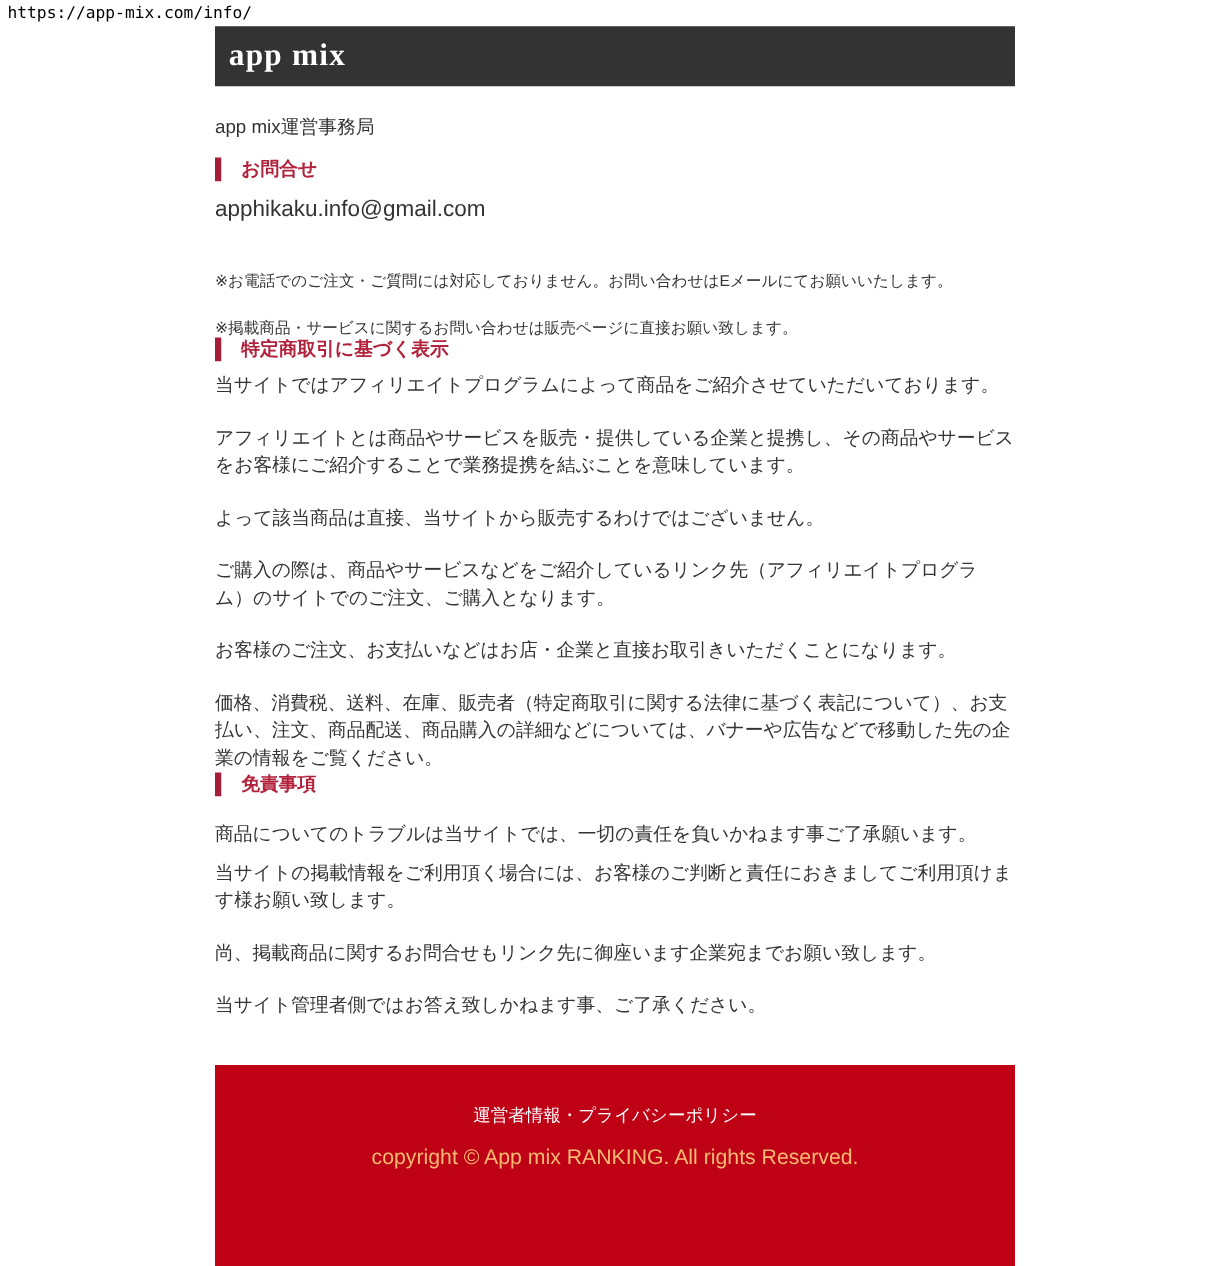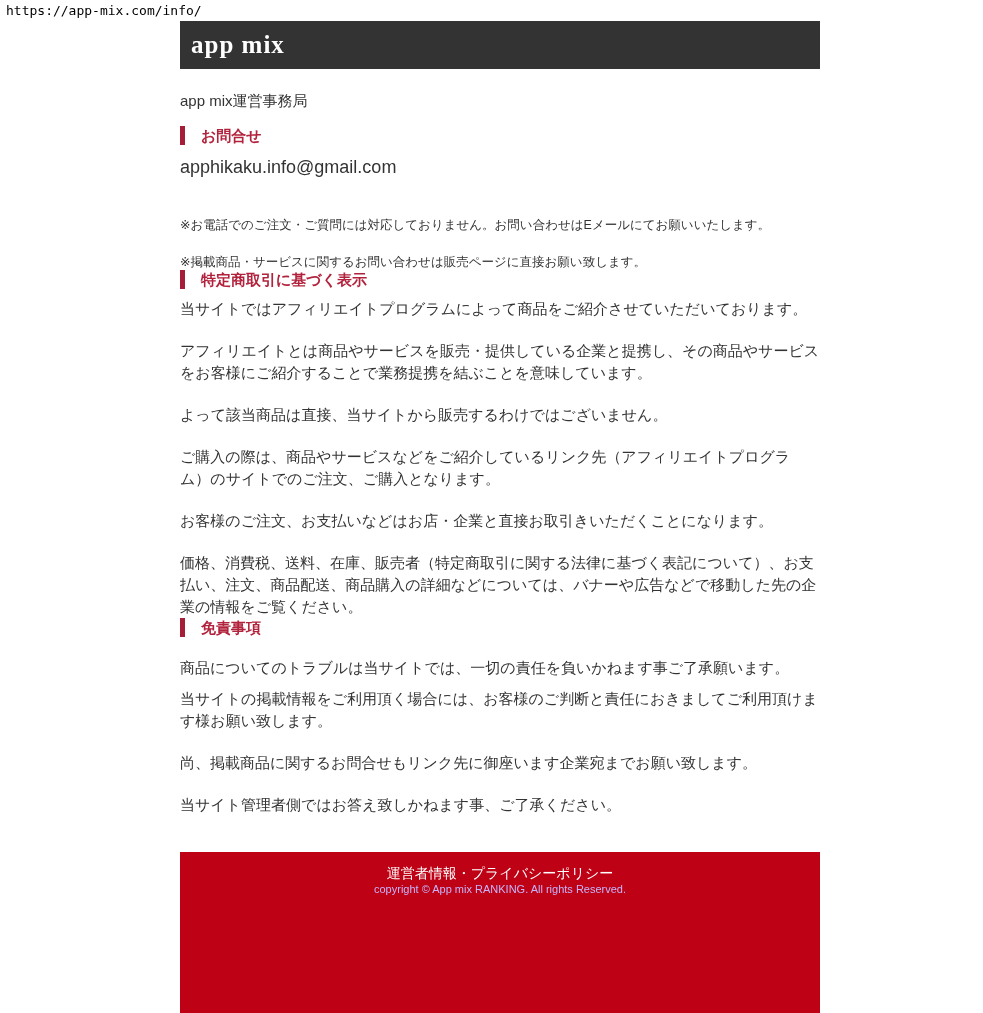--- a/index.html
+++ b/index.html
@@ -14,21 +14,21 @@
   .url-label {
     position: absolute;
     top: 3px; left: 6px;
     font-family: "DejaVu Sans Mono", monospace;
     font-size: 13px;
     color: #000000;
     letter-spacing: 0px;
   }
   .page-column {
     position: absolute;
-    left: 180px; top: 21px;
+    left: 172px; top: 21px;
     width: 640px;
     height: 992px;
     display: flex;
     flex-direction: column;
   }
   .site-header {
     height: 48px;
     background: #333333;
     color: #ffffff;
     display: flex;
@@ -71,32 +71,33 @@
     font-size: 12.5px;
     line-height: 16px;
     color: #333333;
   }
   .page-footer {
     margin-top: 36px;
     flex: 1 0 auto;
     background: #be0114;
     color: #ffffff;
     text-align: center;
-    padding-top: 12px;
+    padding-top: 32px;
   }
   .footer-link {
     display: inline-block;
     color: #ffffff;
     font-size: 14px;
     text-decoration: none;
     cursor: pointer;
   }
   .footer-copyright {
-    font-size: 11px;
-    color: #c4b5fd;
+    margin-top: 14px;
+    font-size: 17px;
+    color: #fdba74;
   }
 </style>
 </head>
 <body>
 
 <div class="url-label">https://app-mix.com/info/</div>
 
 <div class="page-column">
 
   <header class="site-header">

